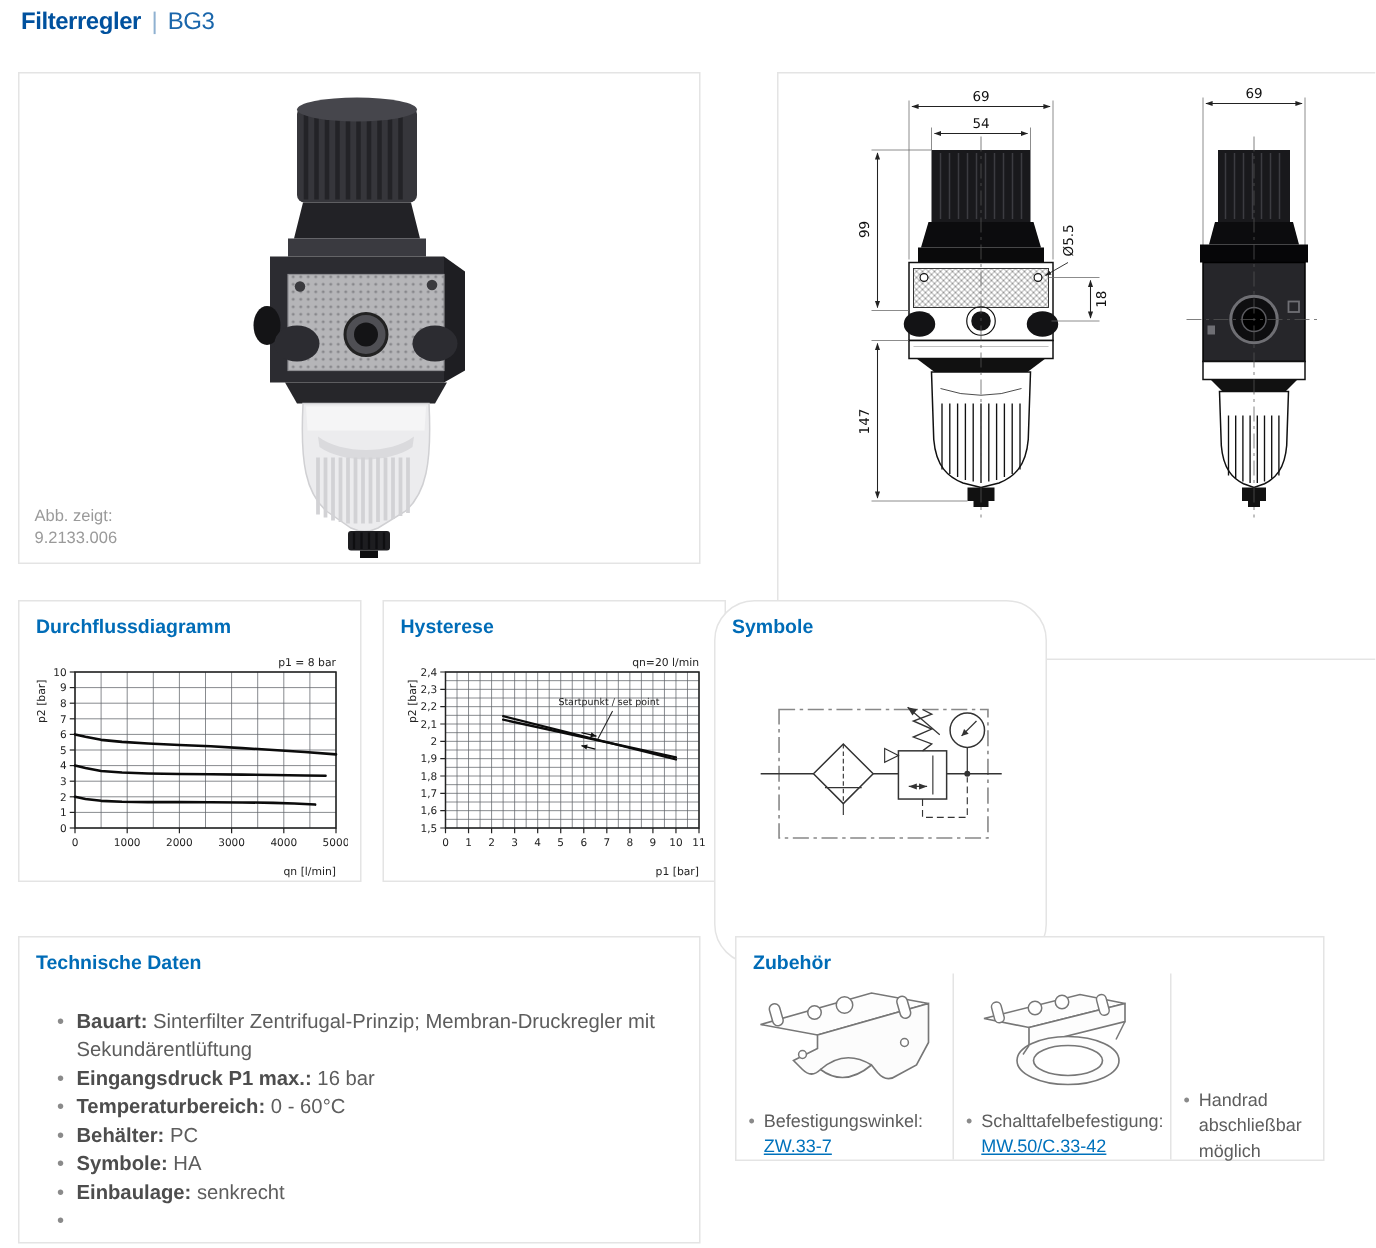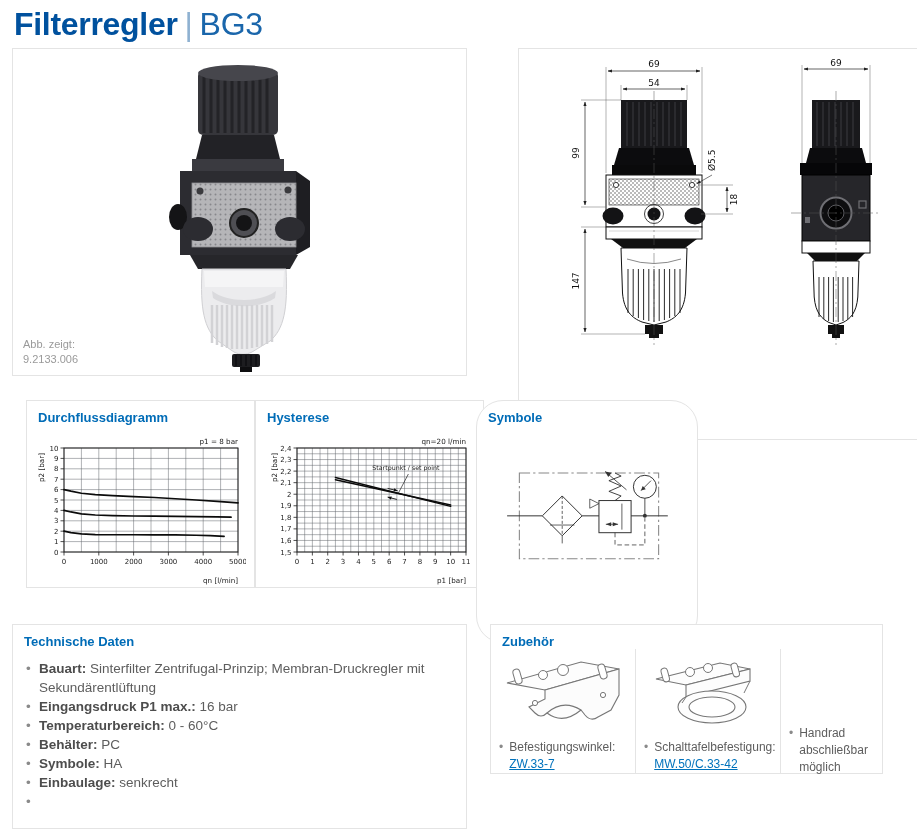--- a/index.html
+++ b/index.html
@@ -1,33 +1,33 @@
 <!DOCTYPE html>
 <html><head>
 <meta charset="utf-8">
 <style>
   html,body{margin:0;padding:0;background:#fff;}
   body{font-family:"Liberation Sans","DejaVu Sans",sans-serif;}
   .page{position:relative;width:917px;height:832px;background:#fff;overflow:hidden;}
-  .title{position:absolute;left:14px;top:6px;font-size:32px;color:#00519e;font-weight:bold;letter-spacing:-0.3px;}
+  .title{position:absolute;left:14px;top:6px;font-size:16px;color:#00519e;font-weight:bold;letter-spacing:-0.3px;}
   .title .sep{color:#8fb1d1;font-weight:normal;padding:0 7px;}
   .title .variant{font-weight:normal;color:#1a66ab;}
   .panel{position:absolute;border:1px solid #e4e4e4;background:#fff;box-sizing:border-box;}
   .photo-panel{left:12px;top:48px;width:455px;height:328px;}
   .drawing-panel{left:490px;top:48px;width:427px;height:392px;margin-left:28px;}
-  .flow-panel{left:26px;top:400px;width:229px;height:188px;}
+  .flow-panel{left:12px;top:400px;width:229px;height:188px;}
   .hyst-panel{left:255px;top:400px;width:229px;height:188px;padding-left:32px;}
   .symbol-panel{left:476px;top:400px;width:222px;height:243px;border-radius:27px;}
   .tech-panel{left:12px;top:624px;width:455px;height:205px;}
   .acc-panel{left:490px;top:624px;width:393px;height:150px;}
   .sec-h{position:absolute;left:11px;top:9px;font-size:13px;font-weight:bold;color:#006cb7;}
   .caption{position:absolute;left:10px;bottom:8px;font-size:11px;line-height:15px;color:#9a9a9a;}
   svg{font-family:"DejaVu Sans","Liberation Sans",sans-serif;display:block;}
   .chart-svg{position:absolute;left:7px;top:33px;}
-  .tech-list{position:absolute;left:12px;top:34px;margin:0;padding:0;list-style:none;width:430px;}
+  .tech-list{position:absolute;left:12px;top:34px;margin:12px;padding:0;list-style:none;width:430px;}
   .tech-list li{position:relative;padding-left:14px;font-size:13.5px;line-height:19px;color:#5d5d5d;}
   .tech-list li::before{content:"\2022";position:absolute;left:1px;color:#8a8a8a;}
   .tech-list b{color:#4d4d4d;}
   .acc-row{position:absolute;left:0;top:24px;bottom:0;right:0;display:flex;}
   .acc-cell{box-sizing:border-box;padding:2px 8px 6px 8px;position:relative;}
   .acc-cell.c1{width:152px;border-right:1px solid #e4e4e4;}
   .acc-cell.c2{width:145px;border-right:1px solid #e4e4e4;}
   .acc-cell.c3{width:128px;}
   .acc-bullet{display:flex;font-size:12px;color:#5d5d5d;line-height:17px;}
   .acc-bullet .dot{color:#8a8a8a;margin-right:6px;}

